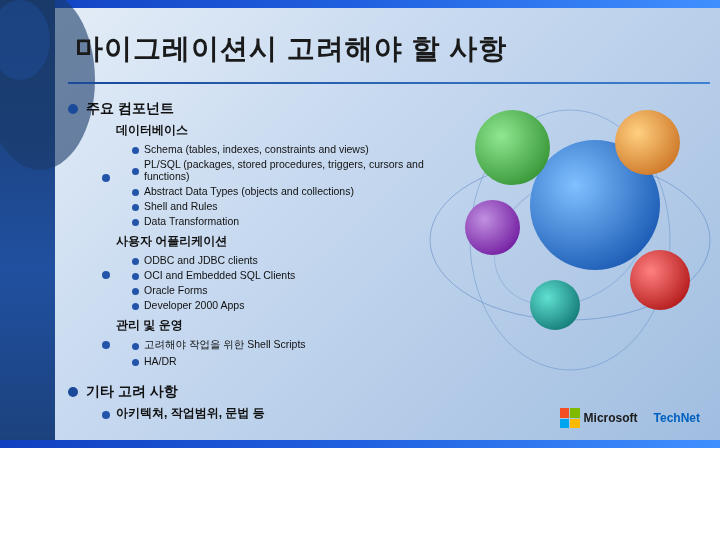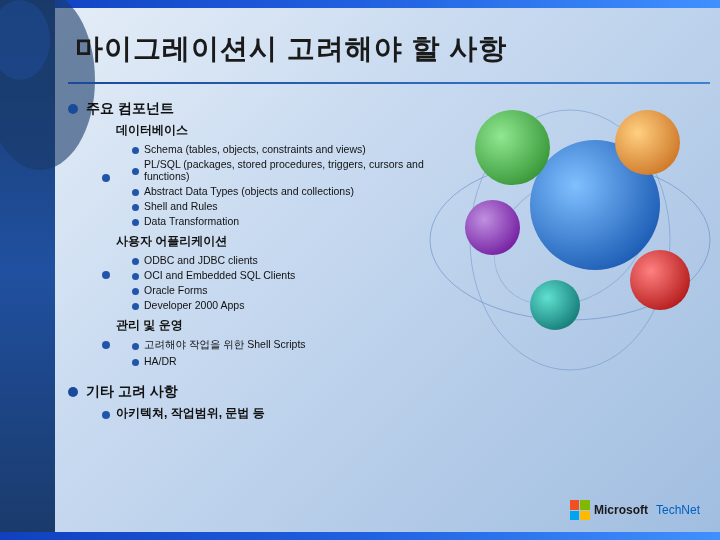--- a/index.html
+++ b/index.html
@@ -8,21 +8,21 @@
       width: 720px;
       height: 540px;
       overflow: hidden;
       font-family: Arial, sans-serif;
       background: #fff;
       position: relative;
     }
 
     .slide {
       width: 720px;
-      height: 540px;
+      height: 448px;
       background: linear-gradient(135deg, #e8f0f8 0%, #c8daf0 40%, #a0bde0 100%);
       position: relative;
       overflow: hidden;
     }
 
     
     .decorative-spheres {
       position: absolute;
       top: 80px;
       right: 20px;
@@ -249,21 +249,21 @@
         <div class="level1-text">주요 컴포넌트</div>
 
         <div class="sub-list">
           <div class="sub-item">
             <div class="bullet-dot-small"></div>
             <div>
               <div class="level2-text">데이터베이스</div>
               <div class="sub-list">
                 <div class="sub-item">
                   <div class="bullet-dot-tiny"></div>
-                  <div class="level3-text">Schema (tables, objects, constraints and views)</div>
+                  <div class="level3-text">Schema (tables, indexes, constraints and views)</div>
                 </div>
                 <div class="sub-item">
                   <div class="bullet-dot-tiny"></div>
                   <div class="level3-text">PL/SQL (packages, stored procedures, triggers, cursors and functions)</div>
                 </div>
                 <div class="sub-item">
                   <div class="bullet-dot-tiny"></div>
                   <div class="level3-text">Abstract Data Types (objects and collections)</div>
                 </div>
                 <div class="sub-item">
@@ -341,18 +341,18 @@
   <div class="ms-logo">
     <div style="display:flex;align-items:center;">
 
       <div style="display:grid;grid-template-columns:1fr 1fr;gap:1px;width:20px;height:20px;margin-right:4px;">
         <div style="background:#f25022;"></div>
         <div style="background:#7fba00;"></div>
         <div style="background:#00a4ef;"></div>
         <div style="background:#ffb900;"></div>
       </div>
       <span style="font-size:12px;font-weight:bold;color:#1a1a1a;">Microsoft</span>
-      <span style="font-size:12px;font-weight:normal;color:#0060c0;margin-left:8px;">TechNet</span>
+      <span style="font-size:12px;font-weight:bold;color:#0060c0;margin-left:16px;">TechNet</span>
     </div>
   </div>
 
   <div class="bottom-bar"></div>
 </div>
 
 </body></html>

